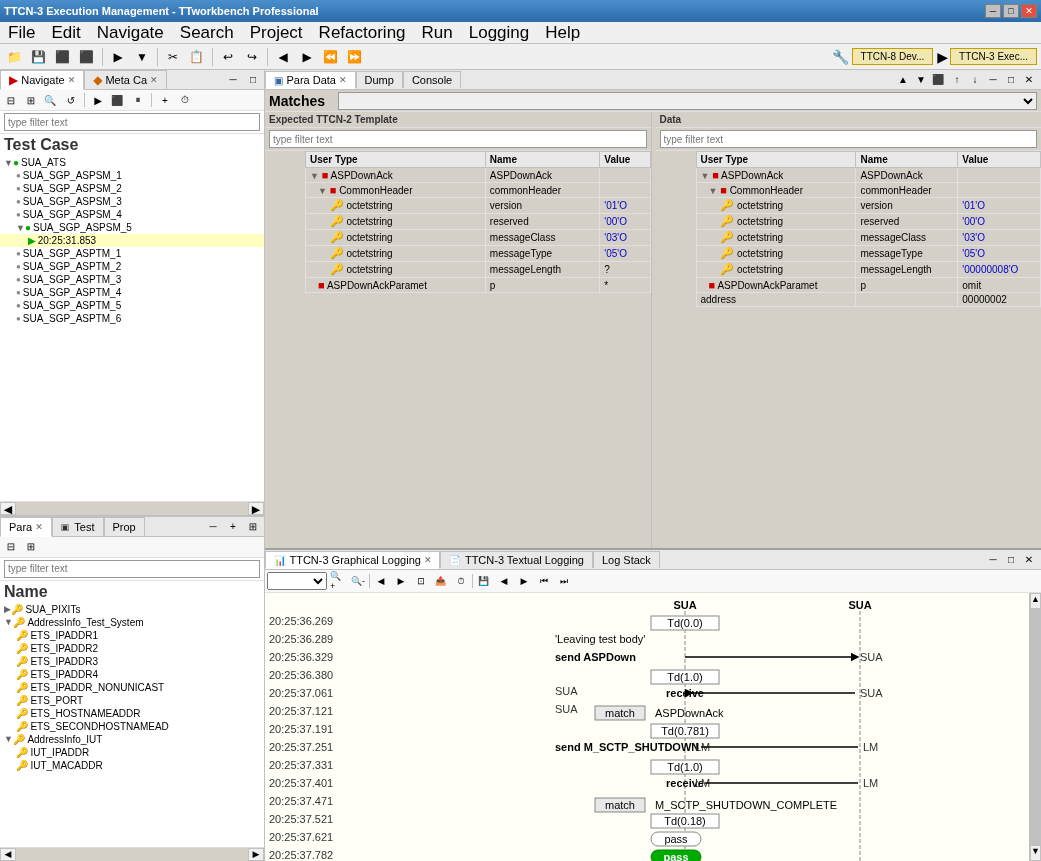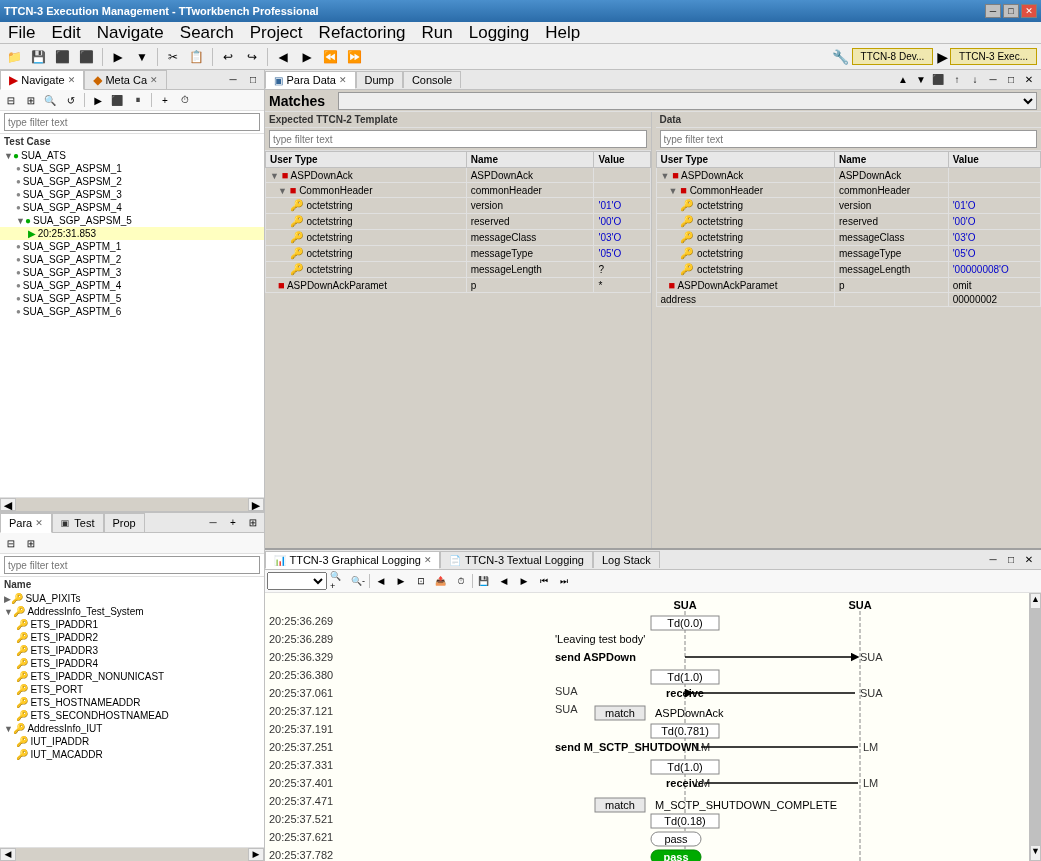--- a/index.html
+++ b/index.html
@@ -23,21 +23,21 @@
     .toolbar-right { margin-left: auto; display: flex; align-items: center; gap: 4px; }
     .toolbar-tab-btn { background: #f0e8b0; border: 1px solid #c0a000; padding: 2px 8px; font-size: 10px; cursor: pointer; display: flex; align-items: center; gap: 2px; }
     
     
     .left-panel { width: 265px; display: flex; flex-direction: column; border-right: 1px solid #c0c0c0; background: white; }
     .panel-tabs { display: flex; background: #e8e8e8; border-bottom: 1px solid #c0c0c0; height: 20px; }
     .panel-tab { padding: 2px 8px; border: 1px solid #c0c0c0; border-bottom: none; background: #e8e8e8; cursor: pointer; font-size: 10px; display: flex; align-items: center; gap: 3px; }
     .panel-tab.active { background: white; border-bottom: 1px solid white; margin-bottom: -1px; }
     .panel-ctrl-btn { width: 18px; height: 16px; display: flex; align-items: center; justify-content: center; cursor: pointer; border: 1px solid transparent; font-size: 10px; }
     .filter-input { border: 1px solid #999; padding: 1px 3px; width: 100%; font-size: 10px; color: #888; height: 18px; }
-    .tree-label { font-weight: bold; font-size: 10px; padding: 2px 4px; color: #333; }
+    .tree-label { font-weight: bold; font-size: 16px; padding: 2px 4px; color: #333; }
     .tree-container { flex: 1; overflow-y: auto; overflow-x: auto; }
     .tree-item { display: flex; align-items: center; padding: 1px 0; cursor: pointer; white-space: nowrap; }
     .tree-text { font-size: 10px; }
     .indent-1 { padding-left: 4px; }
     .indent-2 { padding-left: 16px; }
     .indent-3 { padding-left: 28px; }
     
     
     .right-panel { flex: 1; display: flex; flex-direction: column; overflow: hidden; }
     .tab-bar { display: flex; align-items: center; background: #e8e8e8; border-bottom: 1px solid #c0c0c0; height: 20px; }
@@ -52,21 +52,21 @@
     .matches-dropdown { flex: 1; border: 1px solid #999; height: 18px; font-size: 10px; }
     
     
     .data-split { display: flex; flex: 1; overflow: hidden; }
     .data-pane { flex: 1; display: flex; flex-direction: column; border-right: 1px solid #c0c0c0; overflow: hidden; }
     .data-pane:last-child { border-right: none; }
     .pane-label { font-weight: bold; font-size: 10px; padding: 2px 4px; border-bottom: 1px solid #e0e0e0; color: #333; }
     .pane-filter { padding: 2px 4px; border-bottom: 1px solid #e0e0e0; }
     
     
-    .data-table { flex: 1; overflow-y: auto; overflow-x: auto; }
+    .data-table { flex: 1; overflow-y: auto; overflow-x: auto; padding-left: 40px; }
     table { width: 100%; border-collapse: collapse; }
     th { background: #e8e8e8; border: 1px solid #c0c0c0; padding: 2px 4px; font-size: 10px; text-align: left; font-weight: bold; white-space: nowrap; position: sticky; top: 0; }
     td { border: 1px solid #e0e0e0; padding: 1px 4px; font-size: 10px; white-space: nowrap; }
     .bottom-tab-bar { display: flex; align-items: center; background: #e8e8e8; border-bottom: 1px solid #c0c0c0; height: 20px; }
     .bottom-toolbar { display: flex; align-items: center; padding: 2px; border-bottom: 1px solid #e0e0e0; gap: 2px; background: #f8f8f8; flex-wrap: wrap; }
     .bottom-ctrl-btn { width: 18px; height: 16px; display: flex; align-items: center; justify-content: center; cursor: pointer; border: 1px solid transparent; font-size: 9px; }
     
     
     ::-webkit-scrollbar { width: 12px; height: 12px; }
     ::-webkit-scrollbar-track { background: #f0f0f0; }

